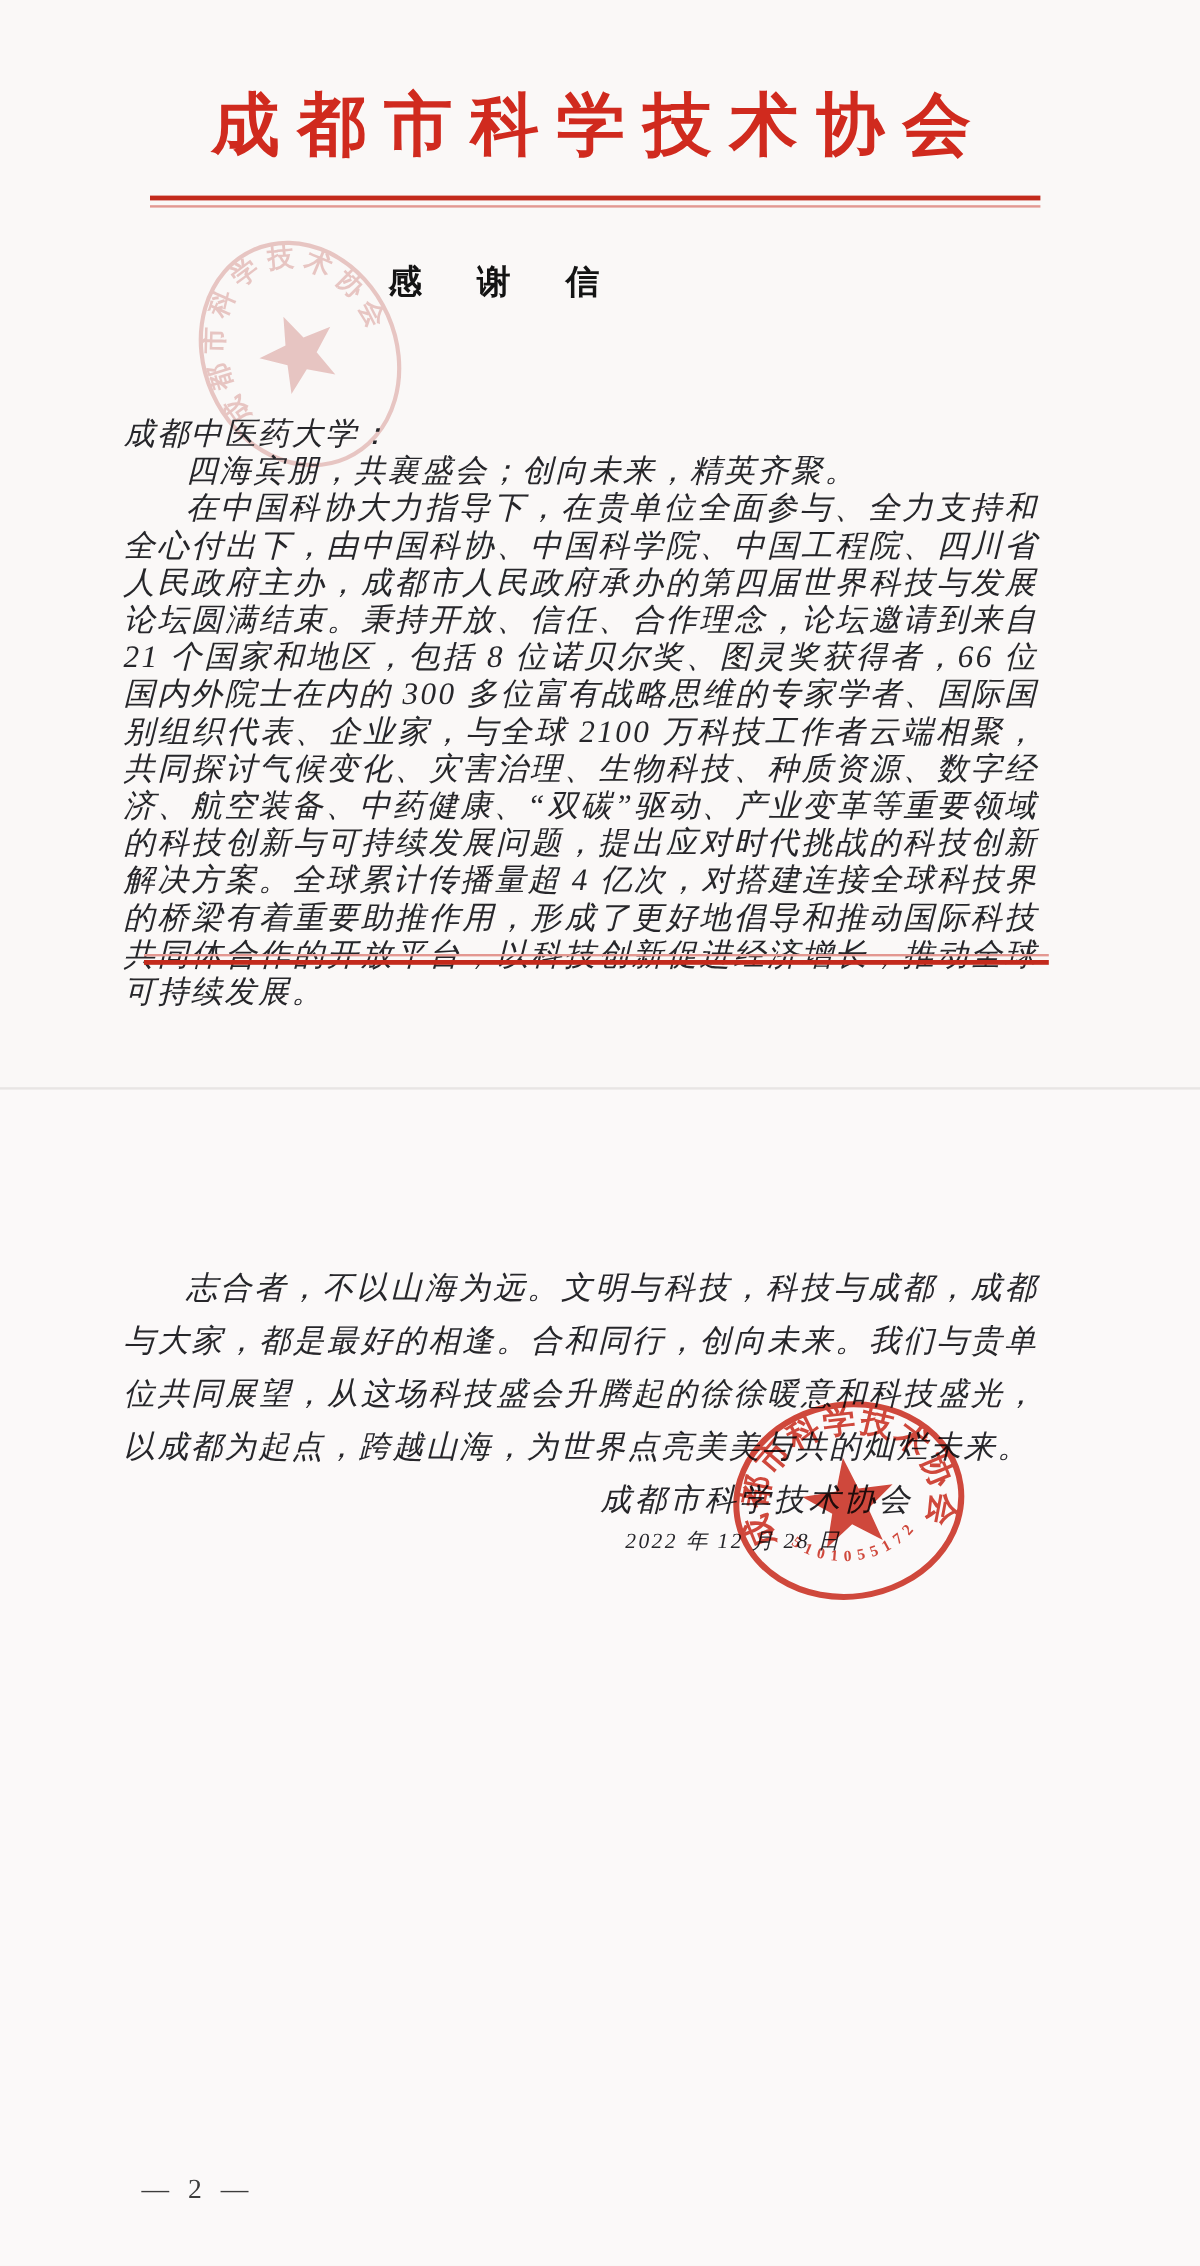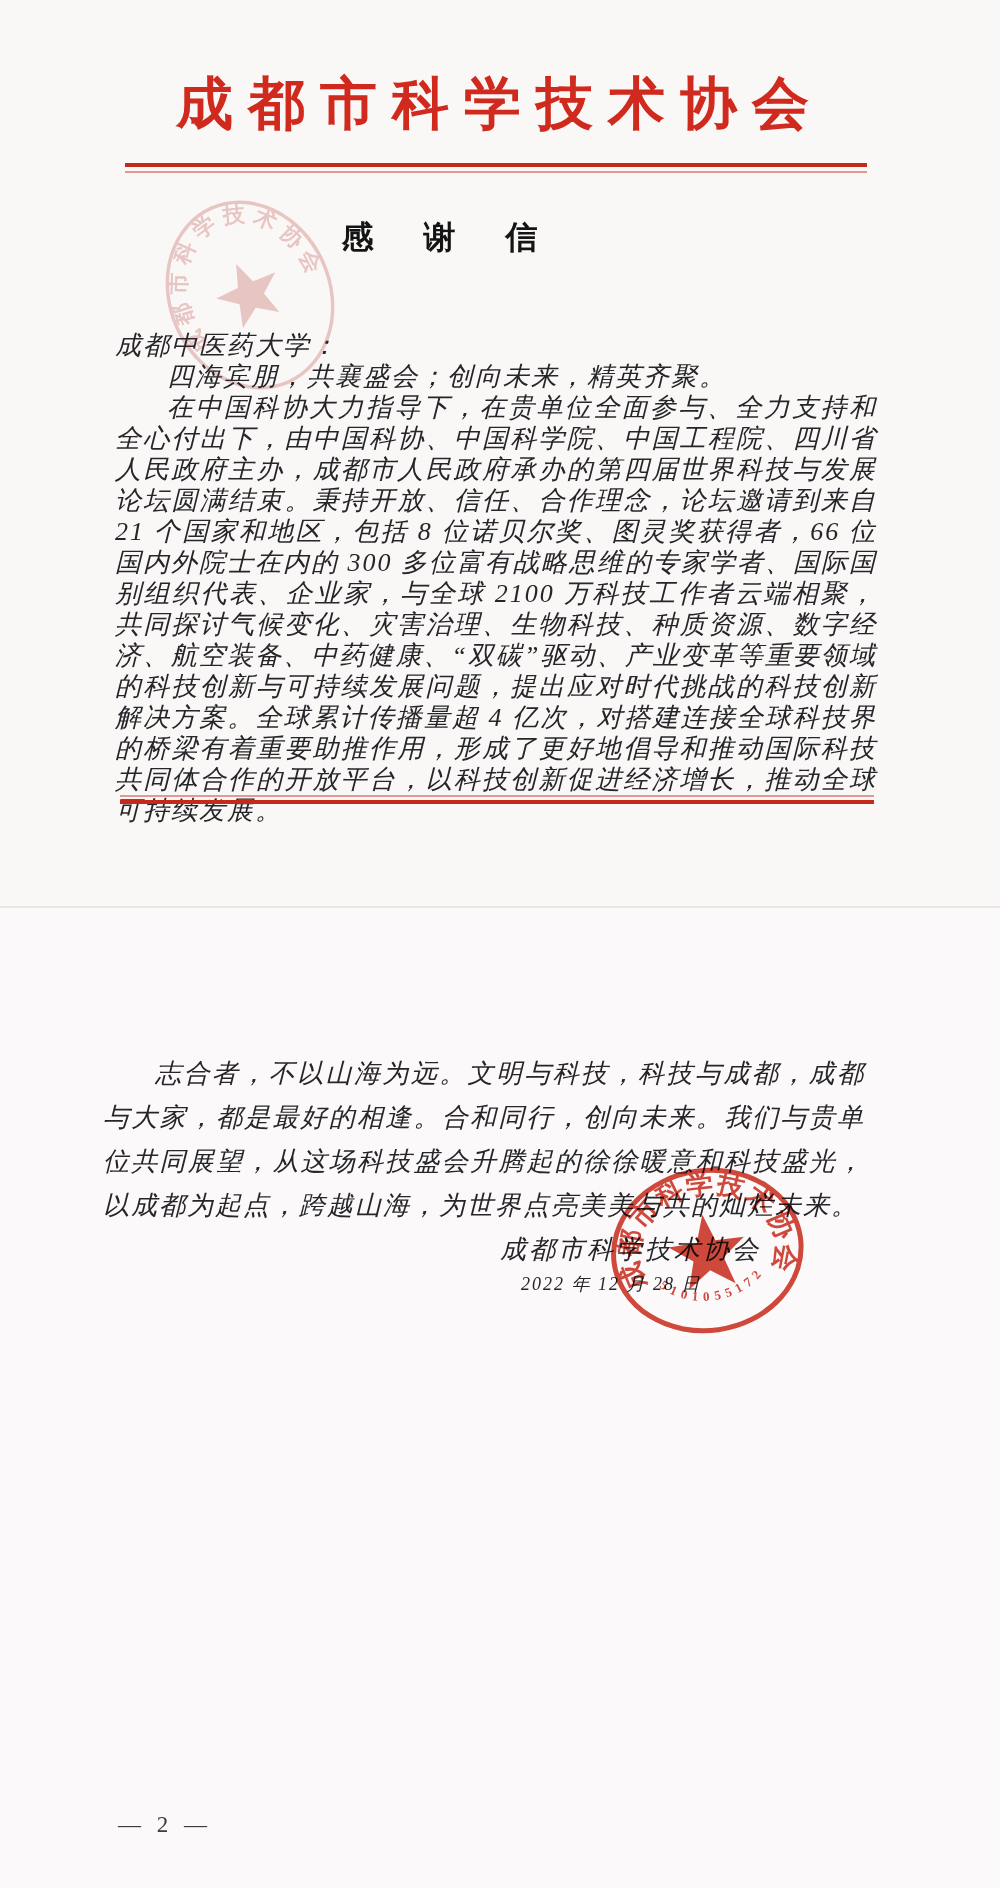--- a/index.html
+++ b/index.html
@@ -23,27 +23,27 @@
     font-family:"Liberation Serif","DejaVu Serif",serif;
   }
   .rule{position:absolute;}
   .rule-h-thick{left:125px;top:163px;width:742px;height:4px;background:var(--rule-dark);}
   .rule-h-thin {left:125px;top:171px;width:742px;height:2px;background:var(--rule-light);}
   .rule-f-thin {left:120px;top:795px;width:754px;height:2px;background:var(--rule-light);}
   .rule-f-thick{left:120px;top:800px;width:754px;height:4px;background:var(--rule-dark);}
 
   .letter-title{
     position:absolute;left:0;top:216px;width:832px;text-align:center;
-    font-size:32px;font-weight:bold;letter-spacing:9px;color:#141414;padding-left:28px;
+    font-size:28px;font-weight:bold;letter-spacing:9px;color:#141414;
   }
 
   .col{position:absolute;left:103px;width:762px;color:var(--ink);
        font-size:26px;letter-spacing:2px;text-align:justify;font-style:italic;}
   .col p{margin:0;}
-  .col-p1{top:330px;line-height:31px;margin-left:12px;}
+  .col-p1{top:346px;line-height:31px;}
   .col-p2{top:1052px;line-height:44px;}
   .indent{text-indent:2em;}
   .salutation{text-indent:0;}
 
   .signature{
     position:absolute;left:500px;top:1232px;font-size:26px;letter-spacing:3px;
     color:var(--ink);font-style:italic;
   }
   .sign-date{
     position:absolute;left:521px;top:1272px;font-size:18px;letter-spacing:2px;

